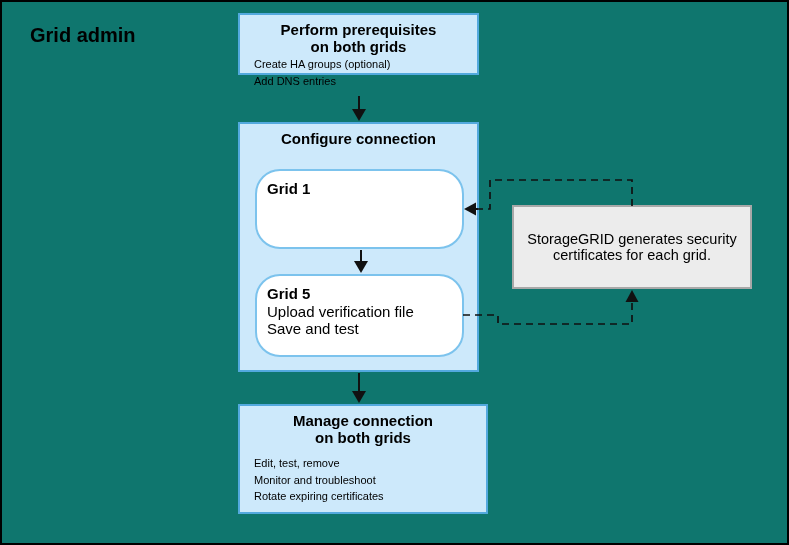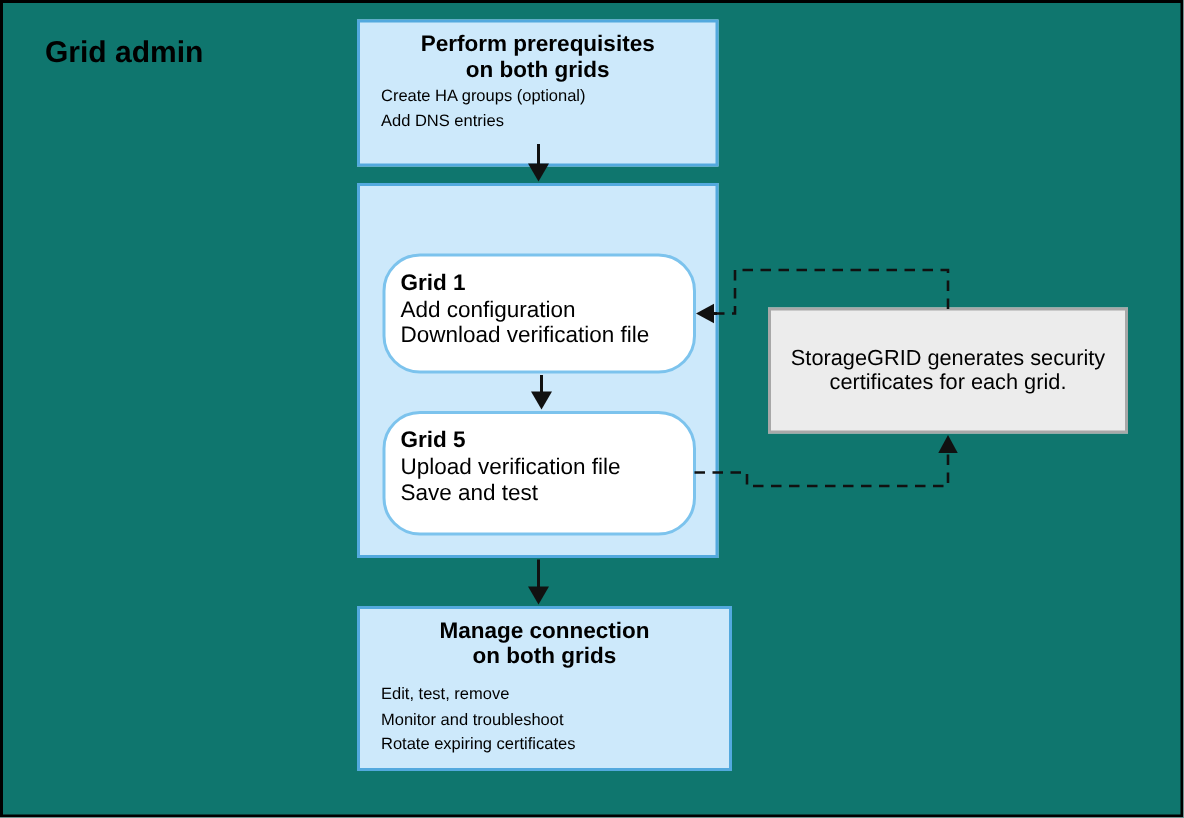--- a/index.html
+++ b/index.html
@@ -36,21 +36,21 @@
     font-size:11px;text-align:left;line-height:17px;
     white-space:pre-line;margin:1px 6px 0 14px;
   }
   .inner-title{font-size:15px;font-weight:bold;line-height:18px;white-space:pre-line;}
   .inner-body{font-size:15px;line-height:17px;white-space:pre-line;}
   .inner-pad{padding:9px 8px 0 10px;border-radius:25px;}
   .note-text{
     font-size:14.5px;line-height:16.5px;text-align:center;white-space:pre-line;
     padding:0 6px;
   }
-  #box-prereq{left:236px;top:11px;width:241px;height:98px;}
+  #box-prereq{left:236px;top:11px;width:241px;height:62px;}
   #box-configure{left:236px;top:120px;width:241px;height:250px;}
   #box-grid1{left:15px;top:45px;width:209px;height:80px;}
   #box-grid2{left:15px;top:150px;width:209px;height:83px;}
   #box-note{left:510px;top:203px;width:240px;height:84px;}
   #box-manage{left:236px;top:402px;width:250px;height:110px;}
   #box-manage .box-body{margin-top:9px;line-height:16.5px;}
   .overlay{position:absolute;left:0;top:0;width:785px;height:541px;pointer-events:none;}
   .solid-line{stroke:var(--arrow);stroke-width:2;fill:none;}
   .dashed-line{stroke:var(--arrow);stroke-width:1.7;fill:none;stroke-dasharray:7 5;}
   .head{fill:var(--arrow);stroke:none;}
@@ -63,25 +63,24 @@
   <div class="page-title">Grid admin</div>
 
   <div class="box blue" id="box-prereq">
     <div class="box-title">Perform prerequisites
 on both grids</div>
     <div class="box-body">Create HA groups (optional)
 Add DNS entries</div>
   </div>
 
   <div class="box blue" id="box-configure">
+    <div class="box-title">Configure connection</div>
 
     <div class="box inner inner-pad" id="box-grid1">
       <div class="inner-title">Grid 1</div>
-      <div class="inner-body">Add configuration
-Download verification file</div>
     </div>
 
     <div class="box inner inner-pad" id="box-grid2">
       <div class="inner-title">Grid 5</div>
       <div class="inner-body">Upload verification file
 Save and test</div>
     </div>
   </div>
 
   <div class="box note" id="box-note">

